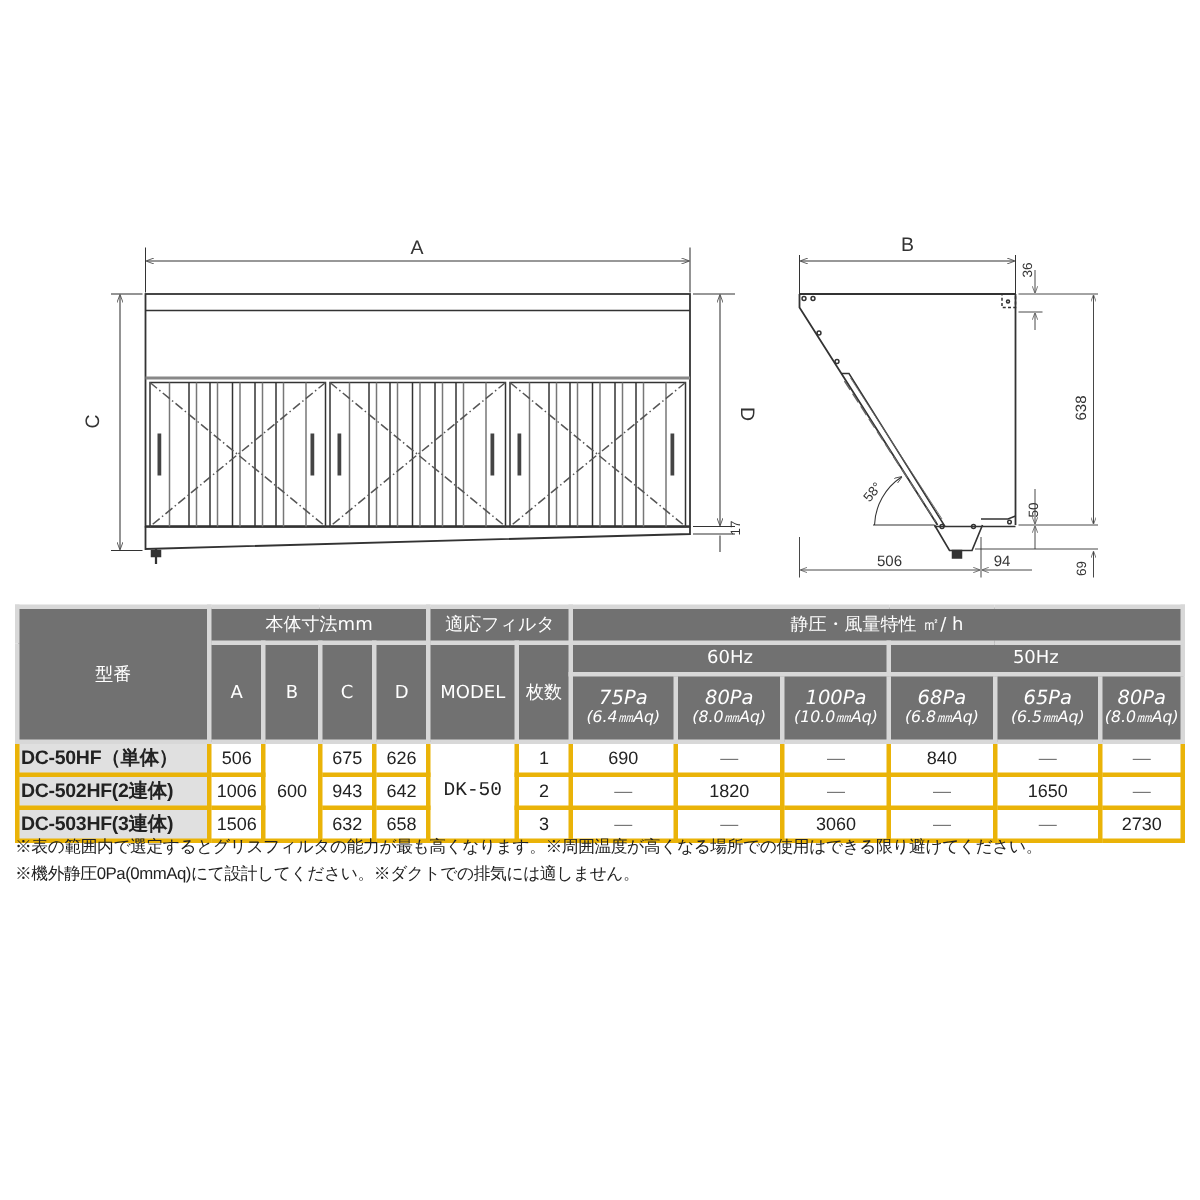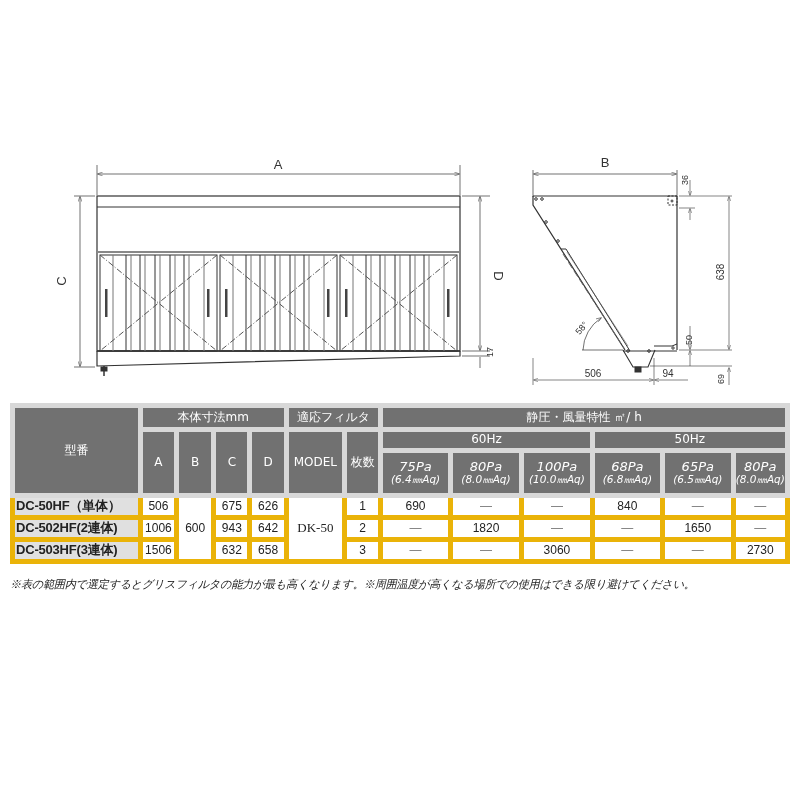--- a/index.html
+++ b/index.html
@@ -1,31 +1,31 @@
 <!DOCTYPE html>
 <html><head>
 <meta charset="utf-8">
 <style>
   html, body { margin:0; padding:0; background:#ffffff; }
   body { width:800px; height:800px; position:relative; overflow:hidden; font-family:"DejaVu Sans","Liberation Sans",sans-serif; color:#222; }
   .drawing { position:absolute; left:0; top:0; width:800px; height:400px; }
   .spec-table { position:absolute; left:10px; top:403px; border-collapse:collapse; table-layout:fixed; width:780px; }
-  .spec-table td, .spec-table th { border:5px solid #eab308; text-align:center; padding:0; font-weight:normal; font-size:12px; line-height:1.1; }
+  .spec-table td, .spec-table th { border:3px solid #eab308; text-align:center; padding:0; font-weight:normal; font-size:12px; line-height:1.1; }
   .spec-table th { background:#717171; color:#ffffff; border-color:#d8d8d8; }
   .spec-table th.h-model { border-color:#d8d8d8;text-align:center; }
   .spec-table td { background:#ffffff; color:#222; font-family:"Liberation Sans Narrow","Liberation Sans",sans-serif; }
   .spec-table td.model-name { background:#e0e0e0; text-align:left; font-weight:bold; font-size:13px; padding-left:1px; font-family:Liberation Sans, sans-serif; letter-spacing:-0.2px; }
   .spec-table td.dash { color:#777; }
   .spec-table .sub { font-size:10.5px; display:block; }
   .spec-table .pa { font-size:13px; display:block; }
   .r1 { height:24px; }
   .r2 { height:21px; }
   .r3 { height:45px;font-style:italic; }
   .rd { height:22px; }
-  .notes { position:absolute; left:10px; top:576px; width:790px; font-family:"Liberation Sans",sans-serif; font-size:11.2px; color:#222; line-height:17.5px; letter-spacing:-0.3px;font-style:italic; }
+  .notes { position:absolute; left:10px; top:557px; width:790px; font-family:"Liberation Sans",sans-serif; font-size:11.2px; color:#222; line-height:17.5px; letter-spacing:-0.3px; }
   .notes div { white-space:nowrap; }
   .dim-text { font-family:"Liberation Sans",sans-serif; fill:#333; }
 </style>
 </head>
 <body>
 
 <svg class="drawing" viewBox="0 0 800 400" xmlns="http://www.w3.org/2000/svg">
   <defs>
     <marker id="arr" markerWidth="8" markerHeight="6" refX="7" refY="3" orient="auto-start-reverse">
       <path d="M0,0 L8,3 L0,6" fill="none" stroke="#444" stroke-width="0.8"></path>
@@ -238,21 +238,21 @@
           <span class="pa">80Pa</span>
           <span class="sub">(8.0㎜Aq)</span>
         </th>
   </tr>
   <tr class="rd">
     <td class="model-name">DC-50HF（単体）</td>
     <td>506</td>
     <td rowspan="3">600</td>
     <td>675</td>
     <td>626</td>
-    <td rowspan="3" style="font-family:Liberation Serif, serif;font-size:13px;">DK-50</td>
+    <td rowspan="3" style="font-family:Liberation Mono, monospace;font-size:13px;">DK-50</td>
     <td>1</td>
     <td>690</td>
     <td class="dash">—</td>
     <td class="dash">—</td>
     <td>840</td>
     <td class="dash">—</td>
     <td class="dash">—</td>
   </tr>
   <tr class="rd">
     <td class="model-name">DC-502HF(2連体)</td>
@@ -278,13 +278,14 @@
     <td>3060</td>
     <td class="dash">—</td>
     <td class="dash">—</td>
     <td>2730</td>
   </tr>
 </tbody>
   </table>
 
 <div class="notes">
   <div>※表の範囲内で選定するとグリスフィルタの能力が最も高くなります。※周囲温度が高くなる場所での使用はできる限り避けてください。</div>
+  <div>※機外静圧0Pa(0mmAq)にて設計してください。※ダクトでの排気には適しません。</div>
 </div>
 
 </body></html>

